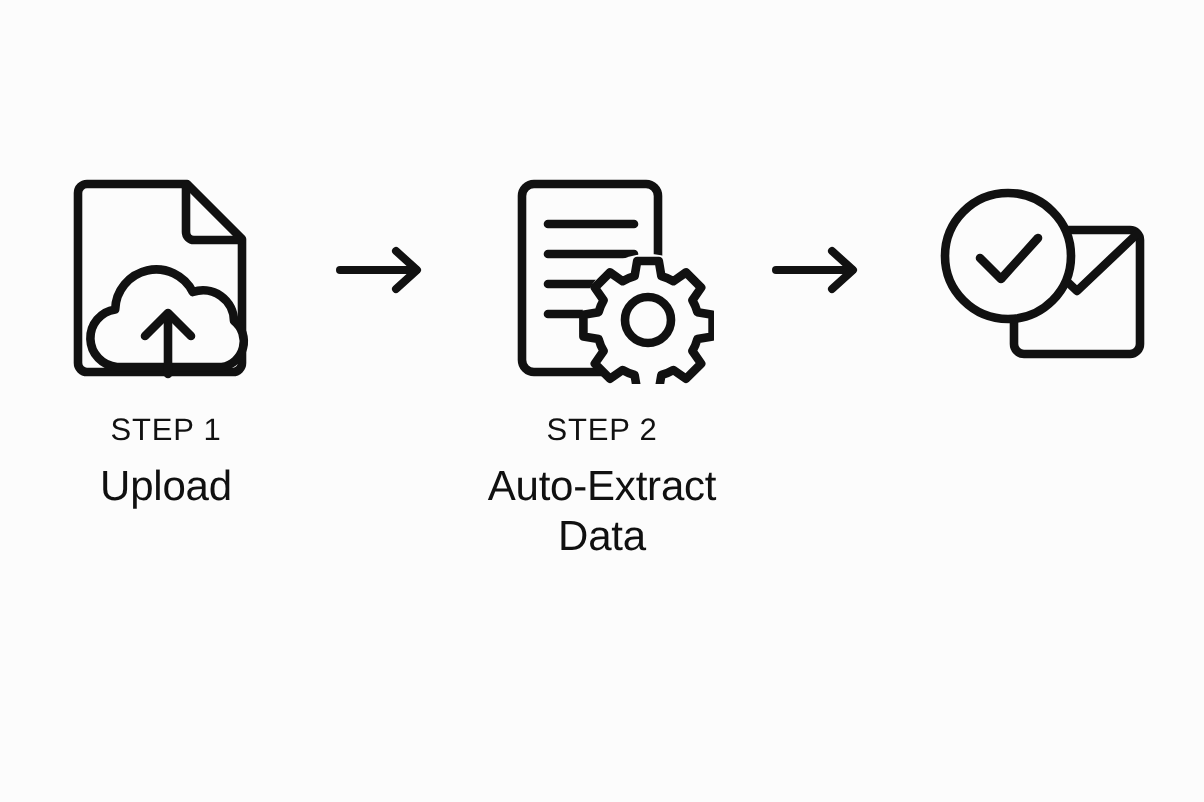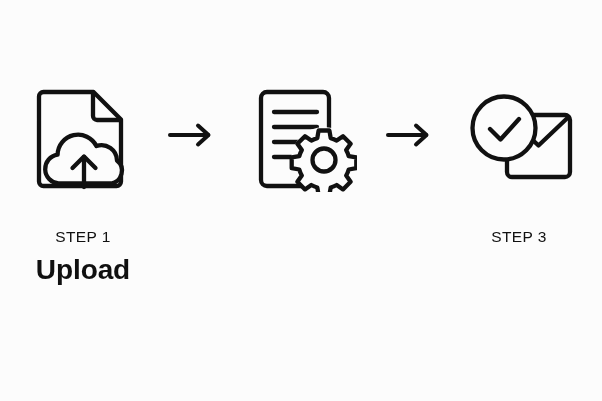--- a/index.html
+++ b/index.html
@@ -32,36 +32,36 @@
     flex-direction: column;
     align-items: center;
     flex: 0 0 auto;
   }
   .step-icon {
     width: 112px;
     height: 106px;
     display: block;
   }
   .step-labels {
-    margin-top: 36px;
+    margin-top: 15px;
     text-align: center;
     width: 100%;
   }
   .step-kicker {
     font-size: 15.5px;
     font-weight: 400;
     color: #111111;
     letter-spacing: 0.4px;
     line-height: 1.15;
     white-space: nowrap;
   }
   .step-title {
     margin-top: 7px;
-    font-size: 28px;
-    font-weight: 700;
+    font-size: 21px;
+    font-weight: 400;
     color: #101010;
     line-height: 1.18;
     letter-spacing: -0.1px;
   }
   .step-title .line {
     display: block;
     white-space: nowrap;
   }
   .arrow-wrap {
     flex: 0 0 auto;
@@ -116,20 +116,27 @@
 
       <path d="M29 26 H72" stroke="#111111" stroke-width="4.3" stroke-linecap="round"></path>
       <path d="M29 41 H72" stroke="#111111" stroke-width="4.3" stroke-linecap="round"></path>
       <path d="M29 56 H62" stroke="#111111" stroke-width="4.3" stroke-linecap="round"></path>
       <path d="M29 71 H50" stroke="#111111" stroke-width="4.3" stroke-linecap="round"></path>
 
       <circle cx="79" cy="74" r="33" fill="#fcfcfc"></circle>
       <path d="M73.6 44.5 h10.8 l1.3 7.6 a24 24 0 0 1 6.0 2.5 l6.3 -4.4 l7.6 7.6 l-4.4 6.3 a24 24 0 0 1 2.5 6.0 l7.6 1.3 v10.8 l-7.6 1.3 a24 24 0 0 1 -2.5 6.0 l4.4 6.3 l-7.6 7.6 l-6.3 -4.4 a24 24 0 0 1 -6.0 2.5 l-1.3 7.6 h-10.8 l-1.3 -7.6 a24 24 0 0 1 -6.0 -2.5 l-6.3 4.4 l-7.6 -7.6 l4.4 -6.3 a24 24 0 0 1 -2.5 -6.0 l-7.6 -1.3 v-10.8 l7.6 -1.3 a24 24 0 0 1 2.5 -6.0 l-4.4 -6.3 l7.6 -7.6 l6.3 4.4 a24 24 0 0 1 6.0 -2.5 Z" fill="#fcfcfc" stroke="#111111" stroke-width="4.3" stroke-linejoin="round"></path>
       <circle cx="79" cy="74" r="11.5" fill="#fcfcfc" stroke="#111111" stroke-width="4.3"></circle>
     </svg>
+    <div class="step-labels">
+      <div class="step-kicker">STEP 2</div>
+      <div class="step-title">
+        <span class="line">Auto-Extract</span>
+        <span class="line">Data</span>
+      </div>
+    </div>
   </div>
 
   <div class="arrow-wrap">
     <svg class="arrow-svg" viewBox="0 0 48 26" fill="none" xmlns="http://www.w3.org/2000/svg">
       <path d="M2 13 H40" stroke="#111111" stroke-width="4" stroke-linecap="round"></path>
       <path d="M30 3.5 L40.5 13 L30 22.5" stroke="#111111" stroke-width="4" stroke-linecap="round" stroke-linejoin="round"></path>
     </svg>
   </div>
 
   <div class="step">
@@ -137,19 +144,18 @@
 
       <path d="M44 34 A5 5 0 0 1 49 29 H102 A5 5 0 0 1 107 34 V86 A5 5 0 0 1 102 91 H49 A5 5 0 0 1 44 86 Z" fill="#fcfcfc" stroke="#111111" stroke-width="4.3" stroke-linejoin="round"></path>
 
       <path d="M45.5 31 L75.5 59.5 L105.5 31" stroke="#111111" stroke-width="4.3" stroke-linecap="round" stroke-linejoin="round"></path>
 
       <circle cx="41" cy="42" r="31.5" fill="#fcfcfc" stroke="#111111" stroke-width="4.3"></circle>
 
       <path d="M27 43 L37.5 53.5 L56 33" stroke="#111111" stroke-width="4.3" stroke-linecap="round" stroke-linejoin="round"></path>
     </svg>
     <div class="step-labels">
-      <div class="step-kicker">STEP 3</div>
       <div class="step-title">
       </div>
     </div>
   </div>
 
 </div>
 
 </body></html>

